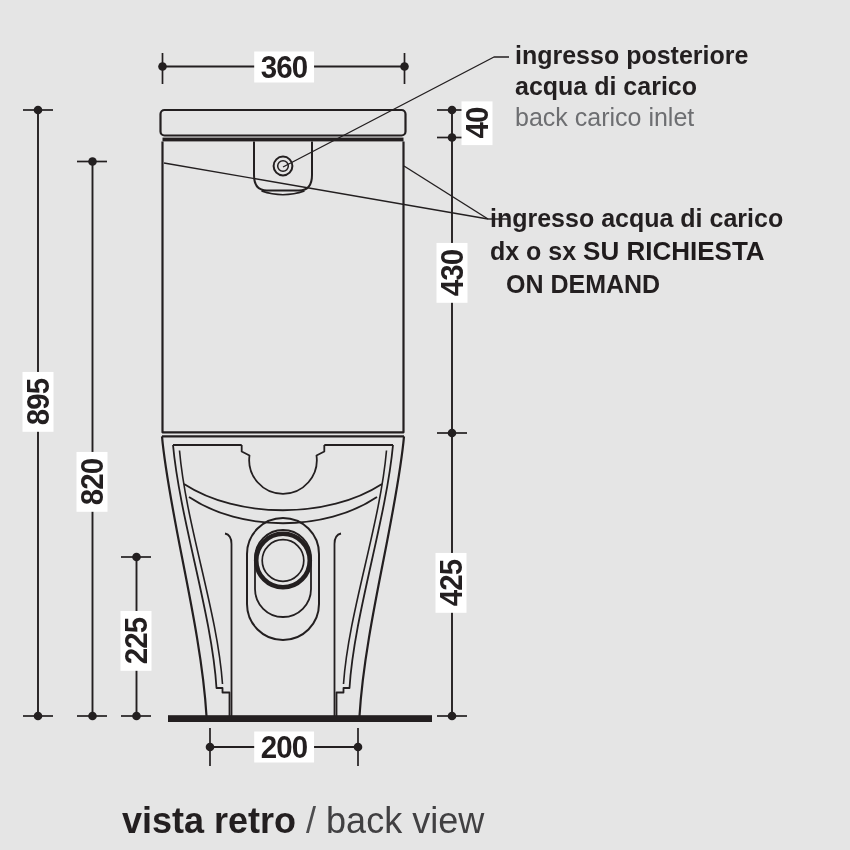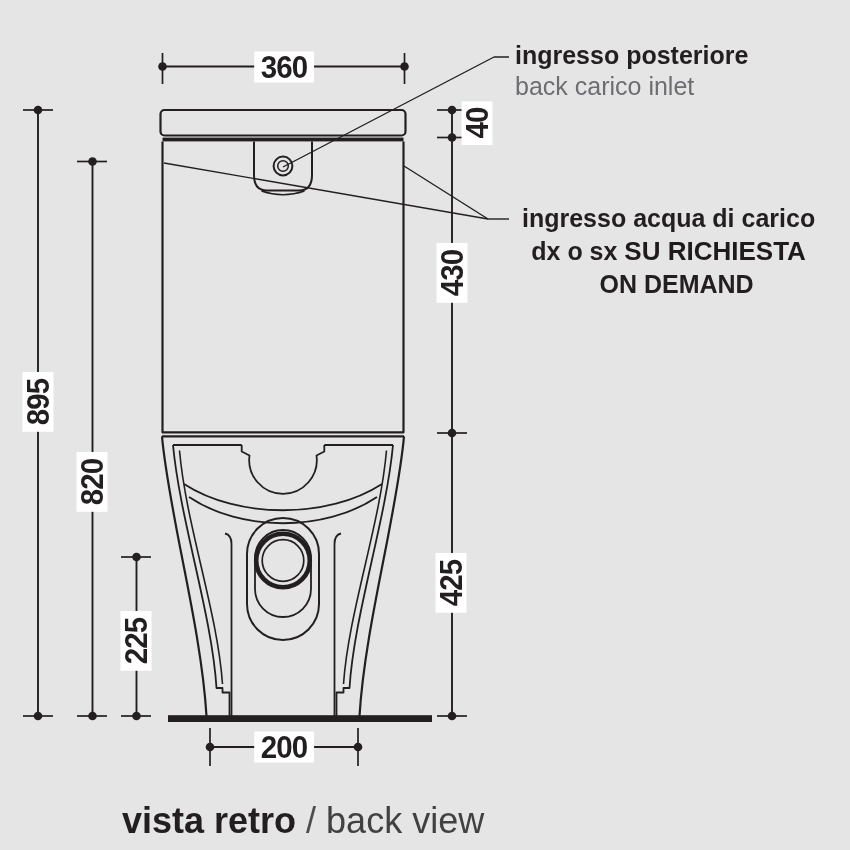--- a/index.html
+++ b/index.html
@@ -122,24 +122,25 @@
   <span class="dim vert" style="left:37.5px;top:402px;">895</span>
   <span class="dim vert" style="left:92px;top:482px;">820</span>
   <span class="dim vert" style="left:136px;top:641px;">225</span>
   <span class="dim vert" style="left:477px;top:123px;">40</span>
   <span class="dim vert" style="left:452px;top:273px;">430</span>
   <span class="dim vert" style="left:450.5px;top:583px;">425</span>
   <span class="dim" style="left:284px;top:747px;">200</span>
 
   <div class="note" id="note1" style="left:515px;top:40px;">
     <div class="it">ingresso posteriore</div>
+    <div class="it">acqua di carico</div>
     <div class="en">back carico inlet</div>
   </div>
 
-  <div class="note" id="note2" style="left:522px;top:202px;text-align:center;">
+  <div class="note" id="note2" style="left:490px;top:202px;">
     <div class="it">ingresso acqua di carico</div>
     <div><span class="it">dx o sx </span><span class="xb">SU RICHIESTA</span></div>
     <div class="enb">ON DEMAND</div>
   </div>
 
   <div class="caption" style="left:122px;top:800px;">
     <span class="it">vista retro</span><span class="sep"> / </span><span>back view</span>
   </div>
 
 </div>

